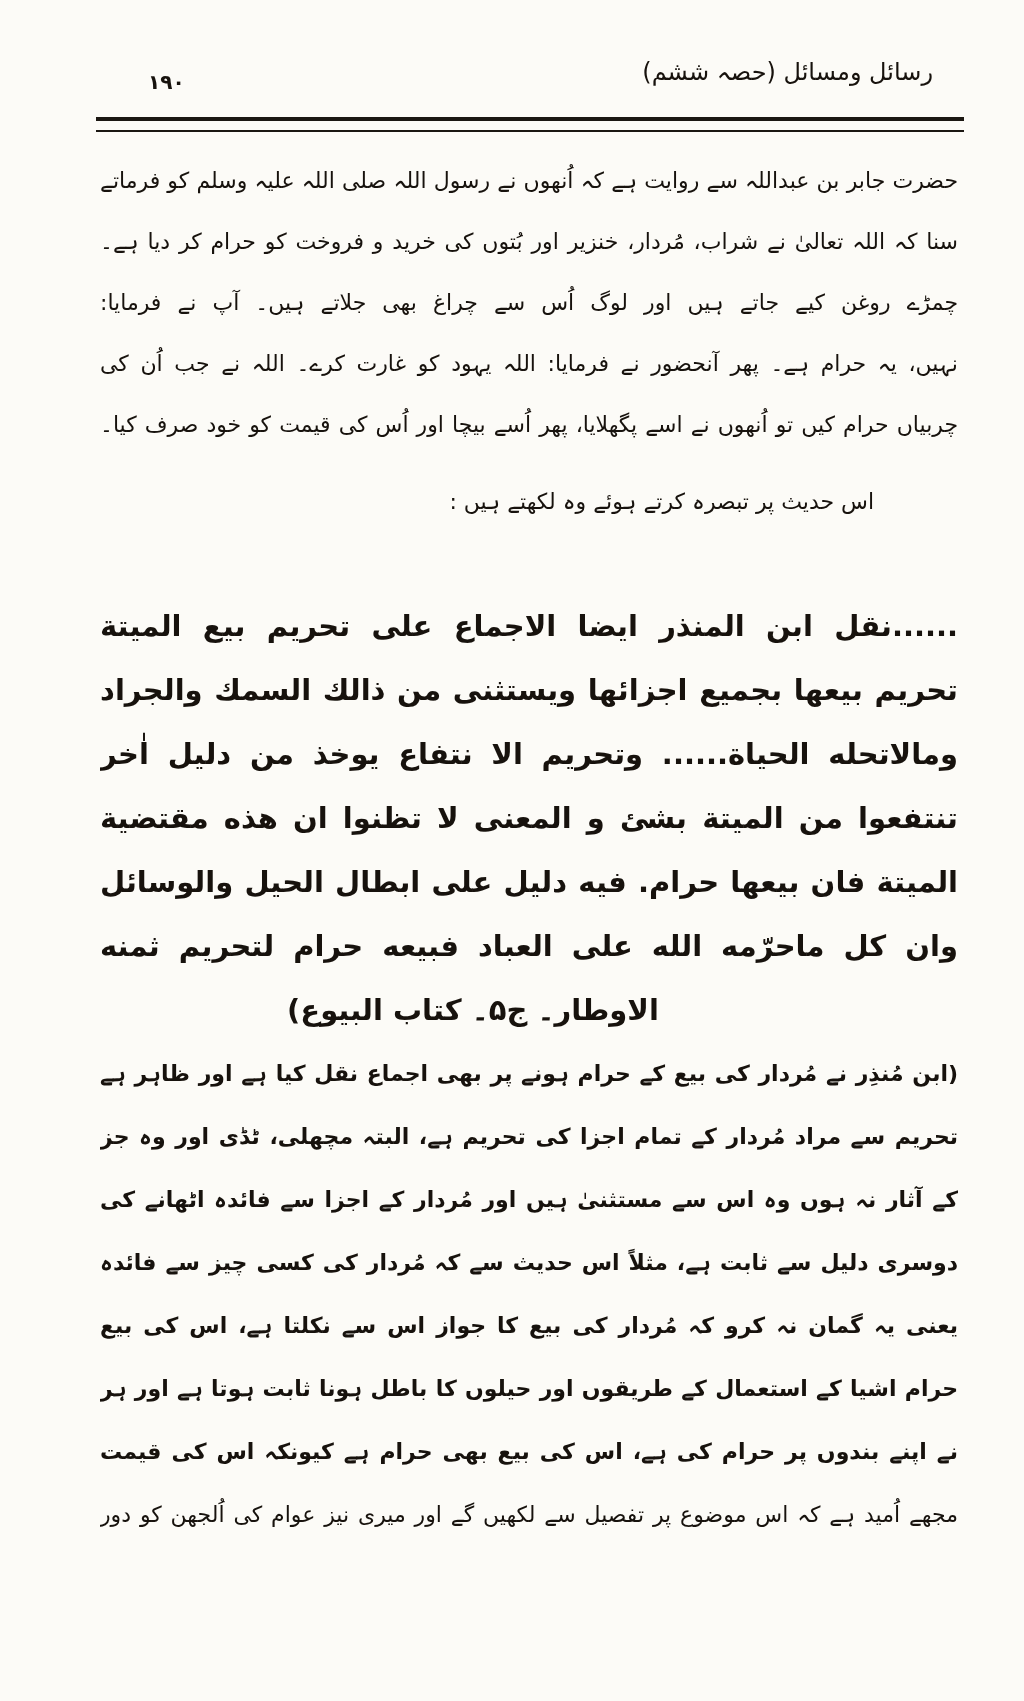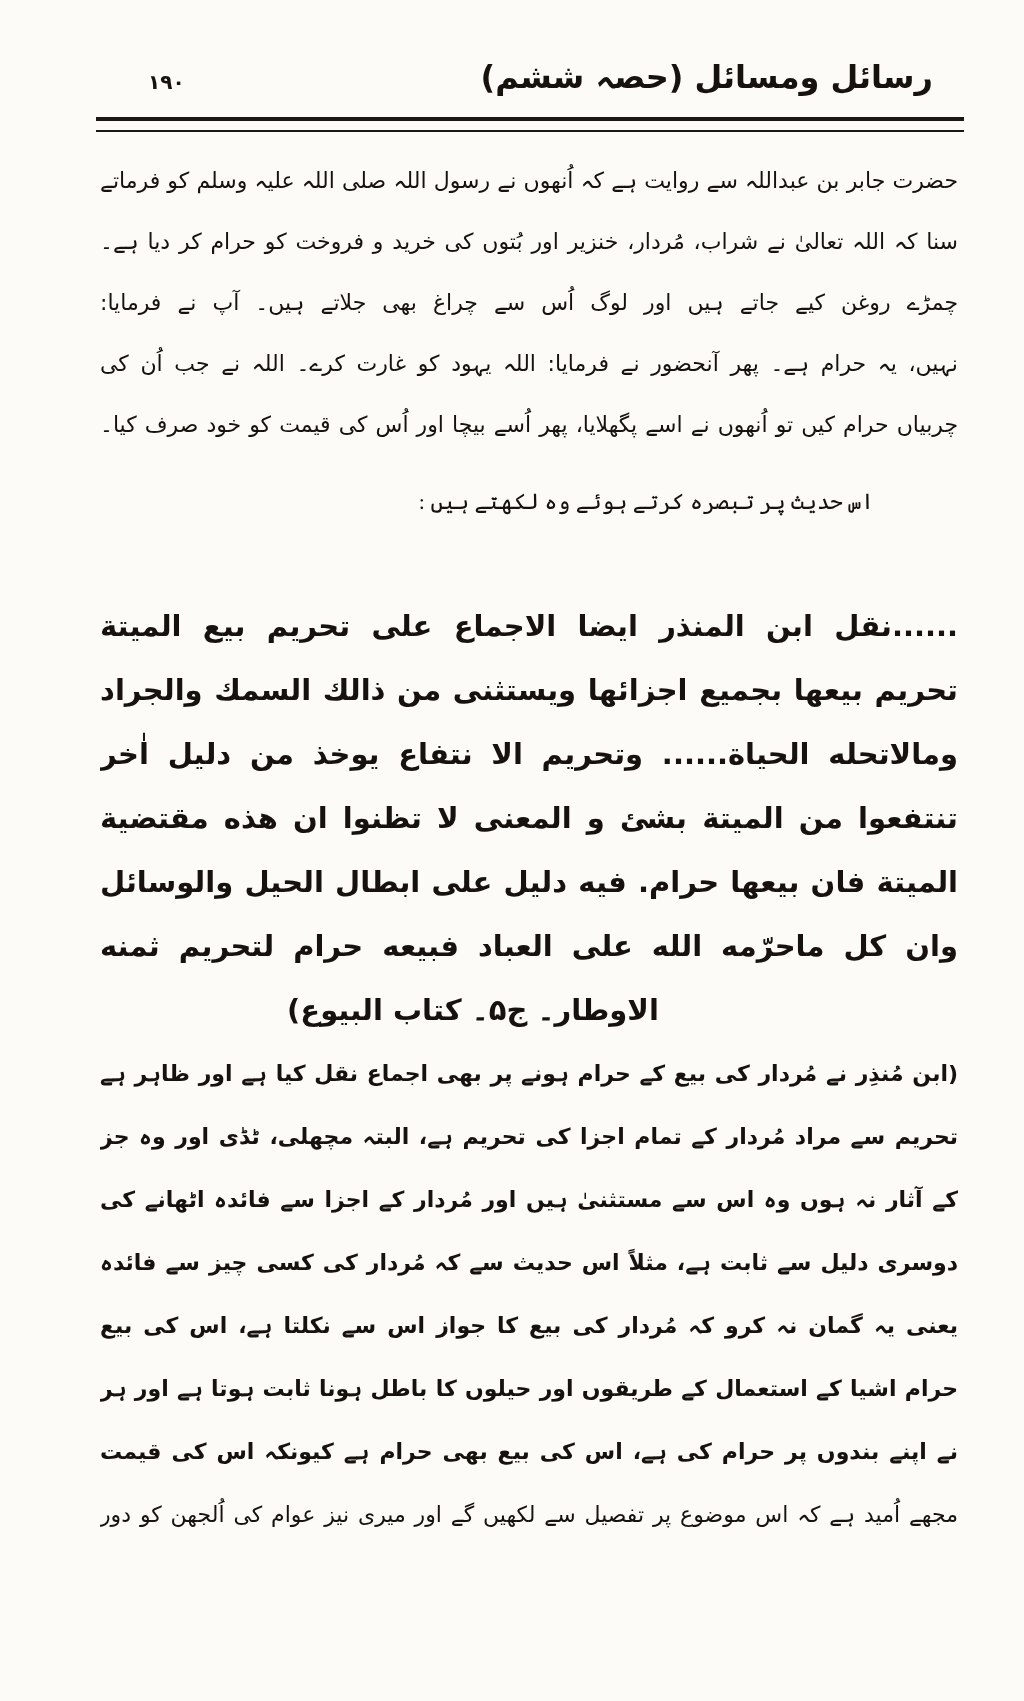--- a/index.html
+++ b/index.html
@@ -9,21 +9,21 @@
     margin:0 auto;
     background:#fcfbf7;
     color:#17120d;
     font-family:"DejaVu Sans", sans-serif;
     direction:rtl;
     overflow:hidden;
   }
   
   .book-title{
     position:absolute; top:58px; right:91px;
-    font-size:32px; font-weight:bold; white-space:nowrap;margin-left:30px;
+    font-size:24px; font-weight:normal; white-space:nowrap;margin-left:30px;
   }
   .page-number{
     position:absolute; top:70px; left:148px;
     font-size:20px; font-weight:bold; letter-spacing:3px;
   }
   .rule{
     position:absolute; top:117px; left:96px; width:868px; height:9px;
     border-top:4px solid #1b1712;
     border-bottom:2px solid #1b1712;
   }
@@ -37,21 +37,20 @@
   }
   .just{
     text-align:justify;
     text-align-last:justify;
   }
   .para-hadith{top:150px;}
   .intro-line{
     margin-top:16px;
     text-align:right;
     padding-right:84px;
-    font-family:Liberation Serif, serif;
   }
   .para-arabic{top:594px;}
   .para-arabic .line{
     height:64px; line-height:64px;
     font-size:29px; font-weight:bold;
     font-family:"DejaVu Sans", sans-serif;
   }
   .arabic-tail{
     text-align:center;
     padding-right:112px;

